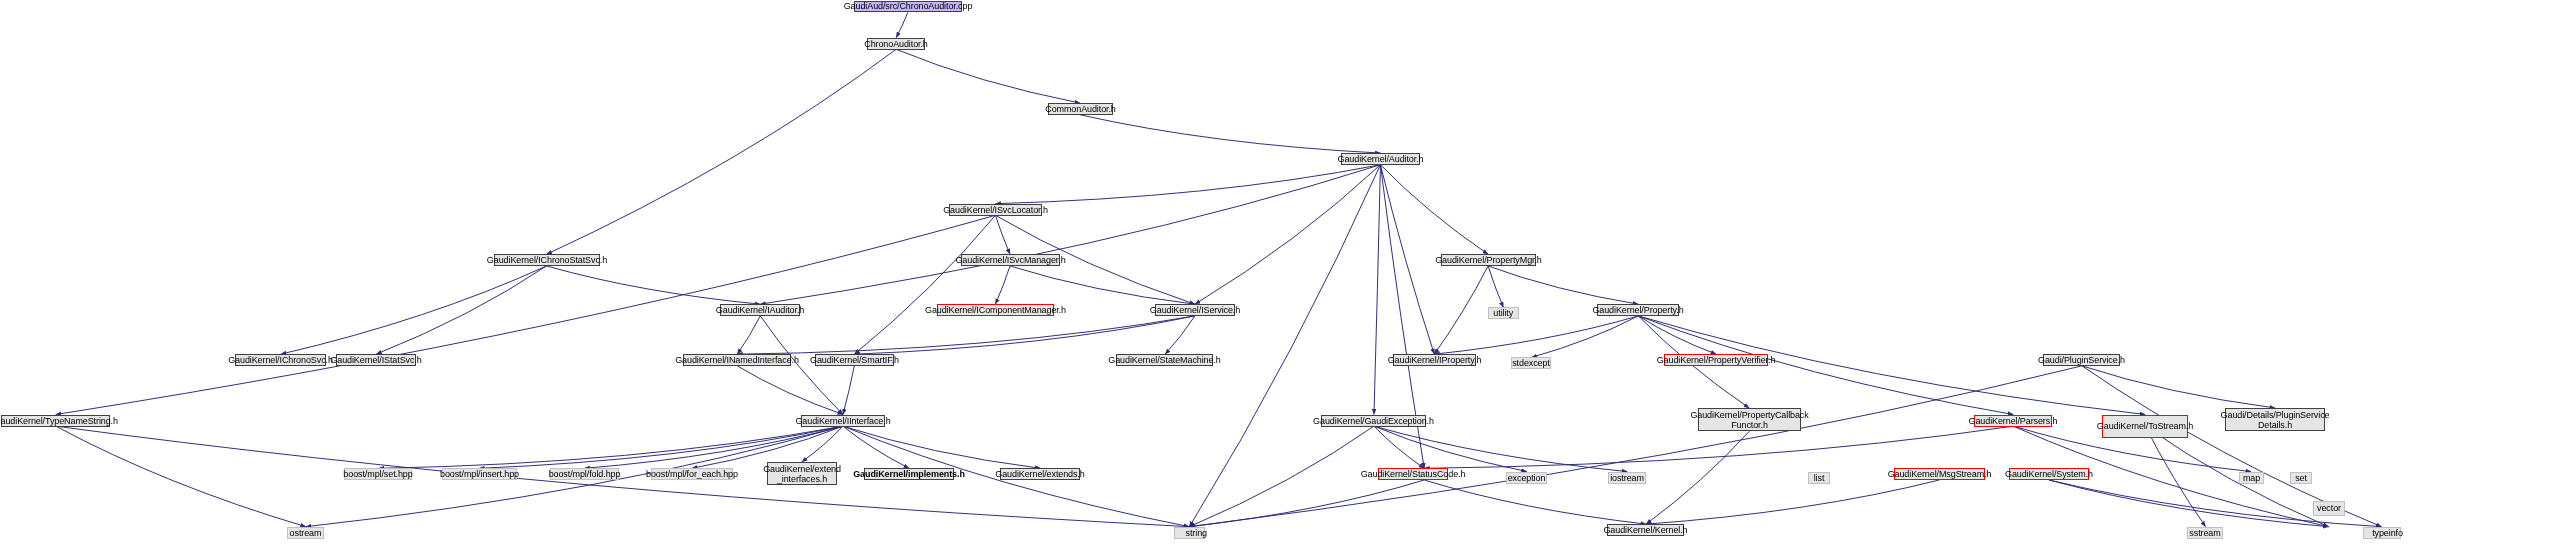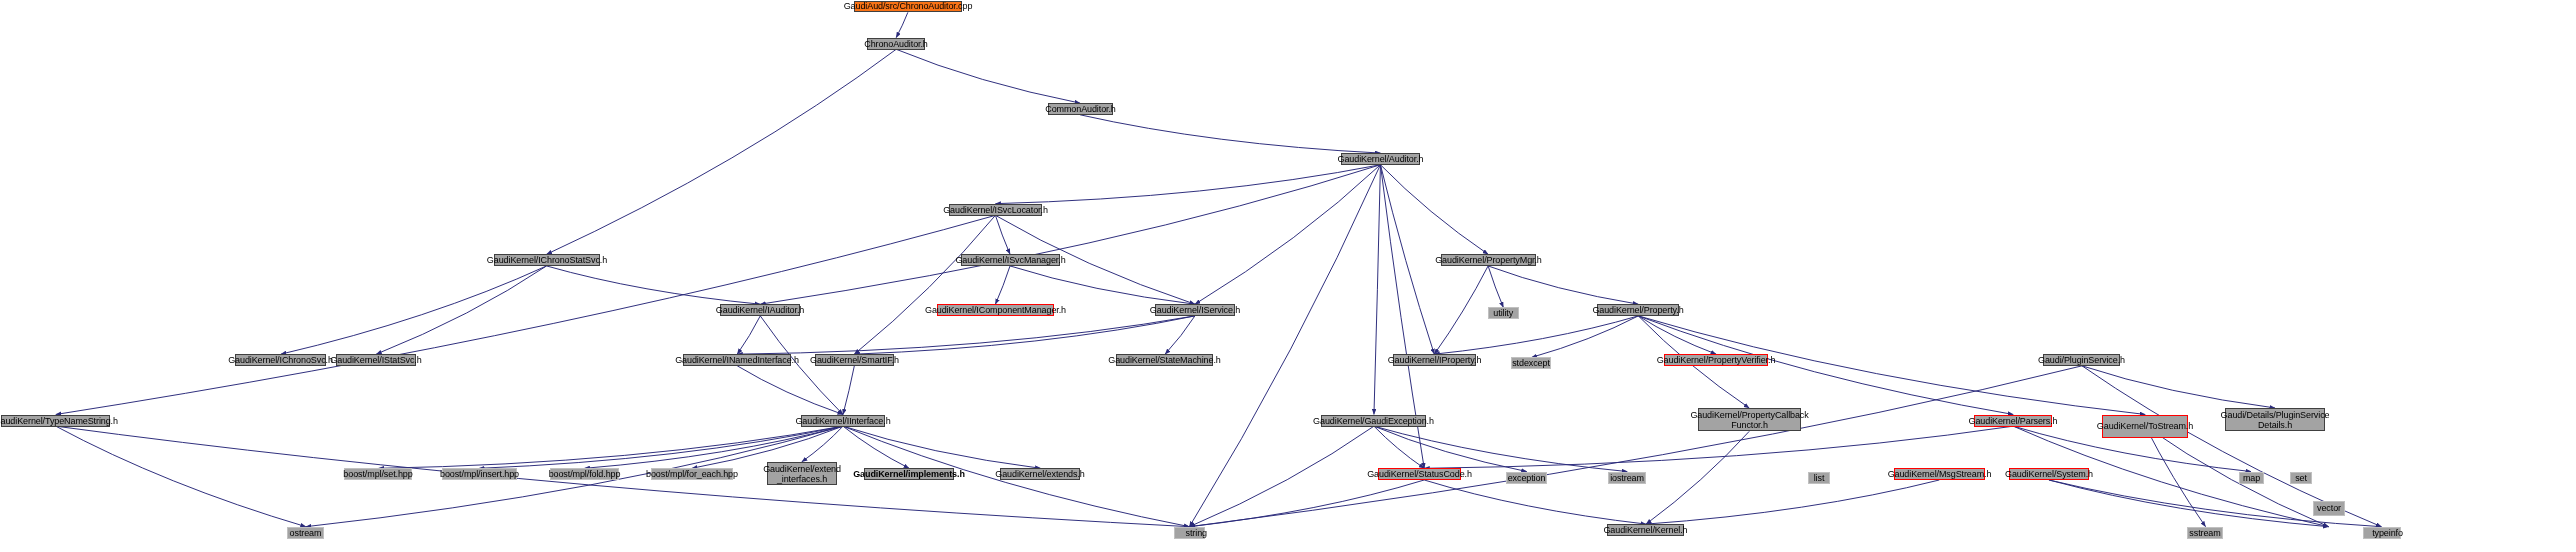--- a/index.html
+++ b/index.html
@@ -1,23 +1,23 @@
 <!DOCTYPE html>
 <html style="font-size:10.4px"><head>
 <meta charset="utf-8">
 <style>
   html,body{margin:0;padding:0;background:#ffffff;}
   #canvas{position:relative;width:2576px;height:552px;overflow:hidden;
           font-family:"Liberation Sans","DejaVu Sans",sans-serif;background:#fff;}
   #edges{position:absolute;left:0;top:0;width:2576px;height:552px;}
   .node{position:absolute;box-sizing:border-box;display:flex;align-items:center;
-        justify-content:center;text-align:center;background:#a3a3a3;
+        justify-content:center;text-align:center;background:#e5e5e5;
         font-size:9px;line-height:1.12;color:#000000;white-space:pre-line;
         letter-spacing:-0.1px;}
-  .n-root{border:1px solid #404040;background:#f97316;}
+  .n-root{border:1px solid #404040;background:#c4b5fd;}
   .n-box{border:0.9px solid #404040;}
   .n-red{border:1px solid #ff0000;}
   .n-grey{border:0.8px solid #c0c0c0;}
 </style>
 </head>
 <body>
 
 <div id="canvas">
   <svg id="edges" viewBox="0 0 3971 851" preserveAspectRatio="none">
     <defs>
@@ -127,21 +127,21 @@
       <div class="node n-box" style="left: 2225px; top: 408px; width: 100px; height: 23.4px;">Gaudi/Details/PluginService
 Details.h</div>
       <div class="node n-grey" style="left: 344px; top: 468px; width: 68px; height: 11.7px;">boost/mpl/set.hpp</div>
       <div class="node n-grey" style="left: 442px; top: 468px; width: 75px; height: 11.7px;">boost/mpl/insert.hpp</div>
       <div class="node n-grey" style="left: 550px; top: 468px; width: 69px; height: 11.7px;">boost/mpl/fold.hpp</div>
       <div class="node n-grey" style="left: 651px; top: 468px; width: 82px; height: 11.7px;">boost/mpl/for_each.hpp</div>
       <div class="node n-box" style="left: 767px; top: 462px; width: 70px; height: 23.4px;">GaudiKernel/extend
 _interfaces.h</div>
       <div class="node n-box" style="left: 864px; top: 468px; width: 90px; height: 11.7px; font-weight: bold;">GaudiKernel/implements.h</div>
       <div class="node n-box" style="left: 1000px; top: 468px; width: 80px; height: 11.7px;">GaudiKernel/extends.h</div>
-      <div class="node n-red" style="left: 1378px; top: 468px; width: 83px; height: 11.7px;">GaudiKernel/StatusCode.h</div>
+      <div class="node n-red" style="left: 1378px; top: 468px; width: 70px; height: 11.7px;">GaudiKernel/StatusCode.h</div>
       <div class="node n-grey" style="left: 1506px; top: 472px; width: 41px; height: 11.7px;">exception</div>
       <div class="node n-grey" style="left: 1608px; top: 472px; width: 38px; height: 11.7px;">iostream</div>
       <div class="node n-grey" style="left: 1808px; top: 472px; width: 22px; height: 11.7px;">list</div>
       <div class="node n-red" style="left: 1894px; top: 468px; width: 91px; height: 11.7px;">GaudiKernel/MsgStream.h</div>
       <div class="node n-red" style="left: 2009px; top: 468px; width: 80px; height: 11.7px;">GaudiKernel/System.h</div>
       <div class="node n-grey" style="left: 2239px; top: 472px; width: 25px; height: 11.7px;">map</div>
       <div class="node n-grey" style="left: 2290px; top: 472px; width: 22px; height: 11.7px;">set</div>
       <div class="node n-grey" style="left: 287px; top: 527px; width: 37px; height: 11.7px;">ostream</div>
       <div class="node n-grey" style="left: 1174px; top: 527px; width: 30.5px; height: 11.7px; padding-left: 14px;">string</div>
       <div class="node n-box" style="left: 1607px; top: 524px; width: 77px; height: 11.7px;">GaudiKernel/Kernel.h</div>

